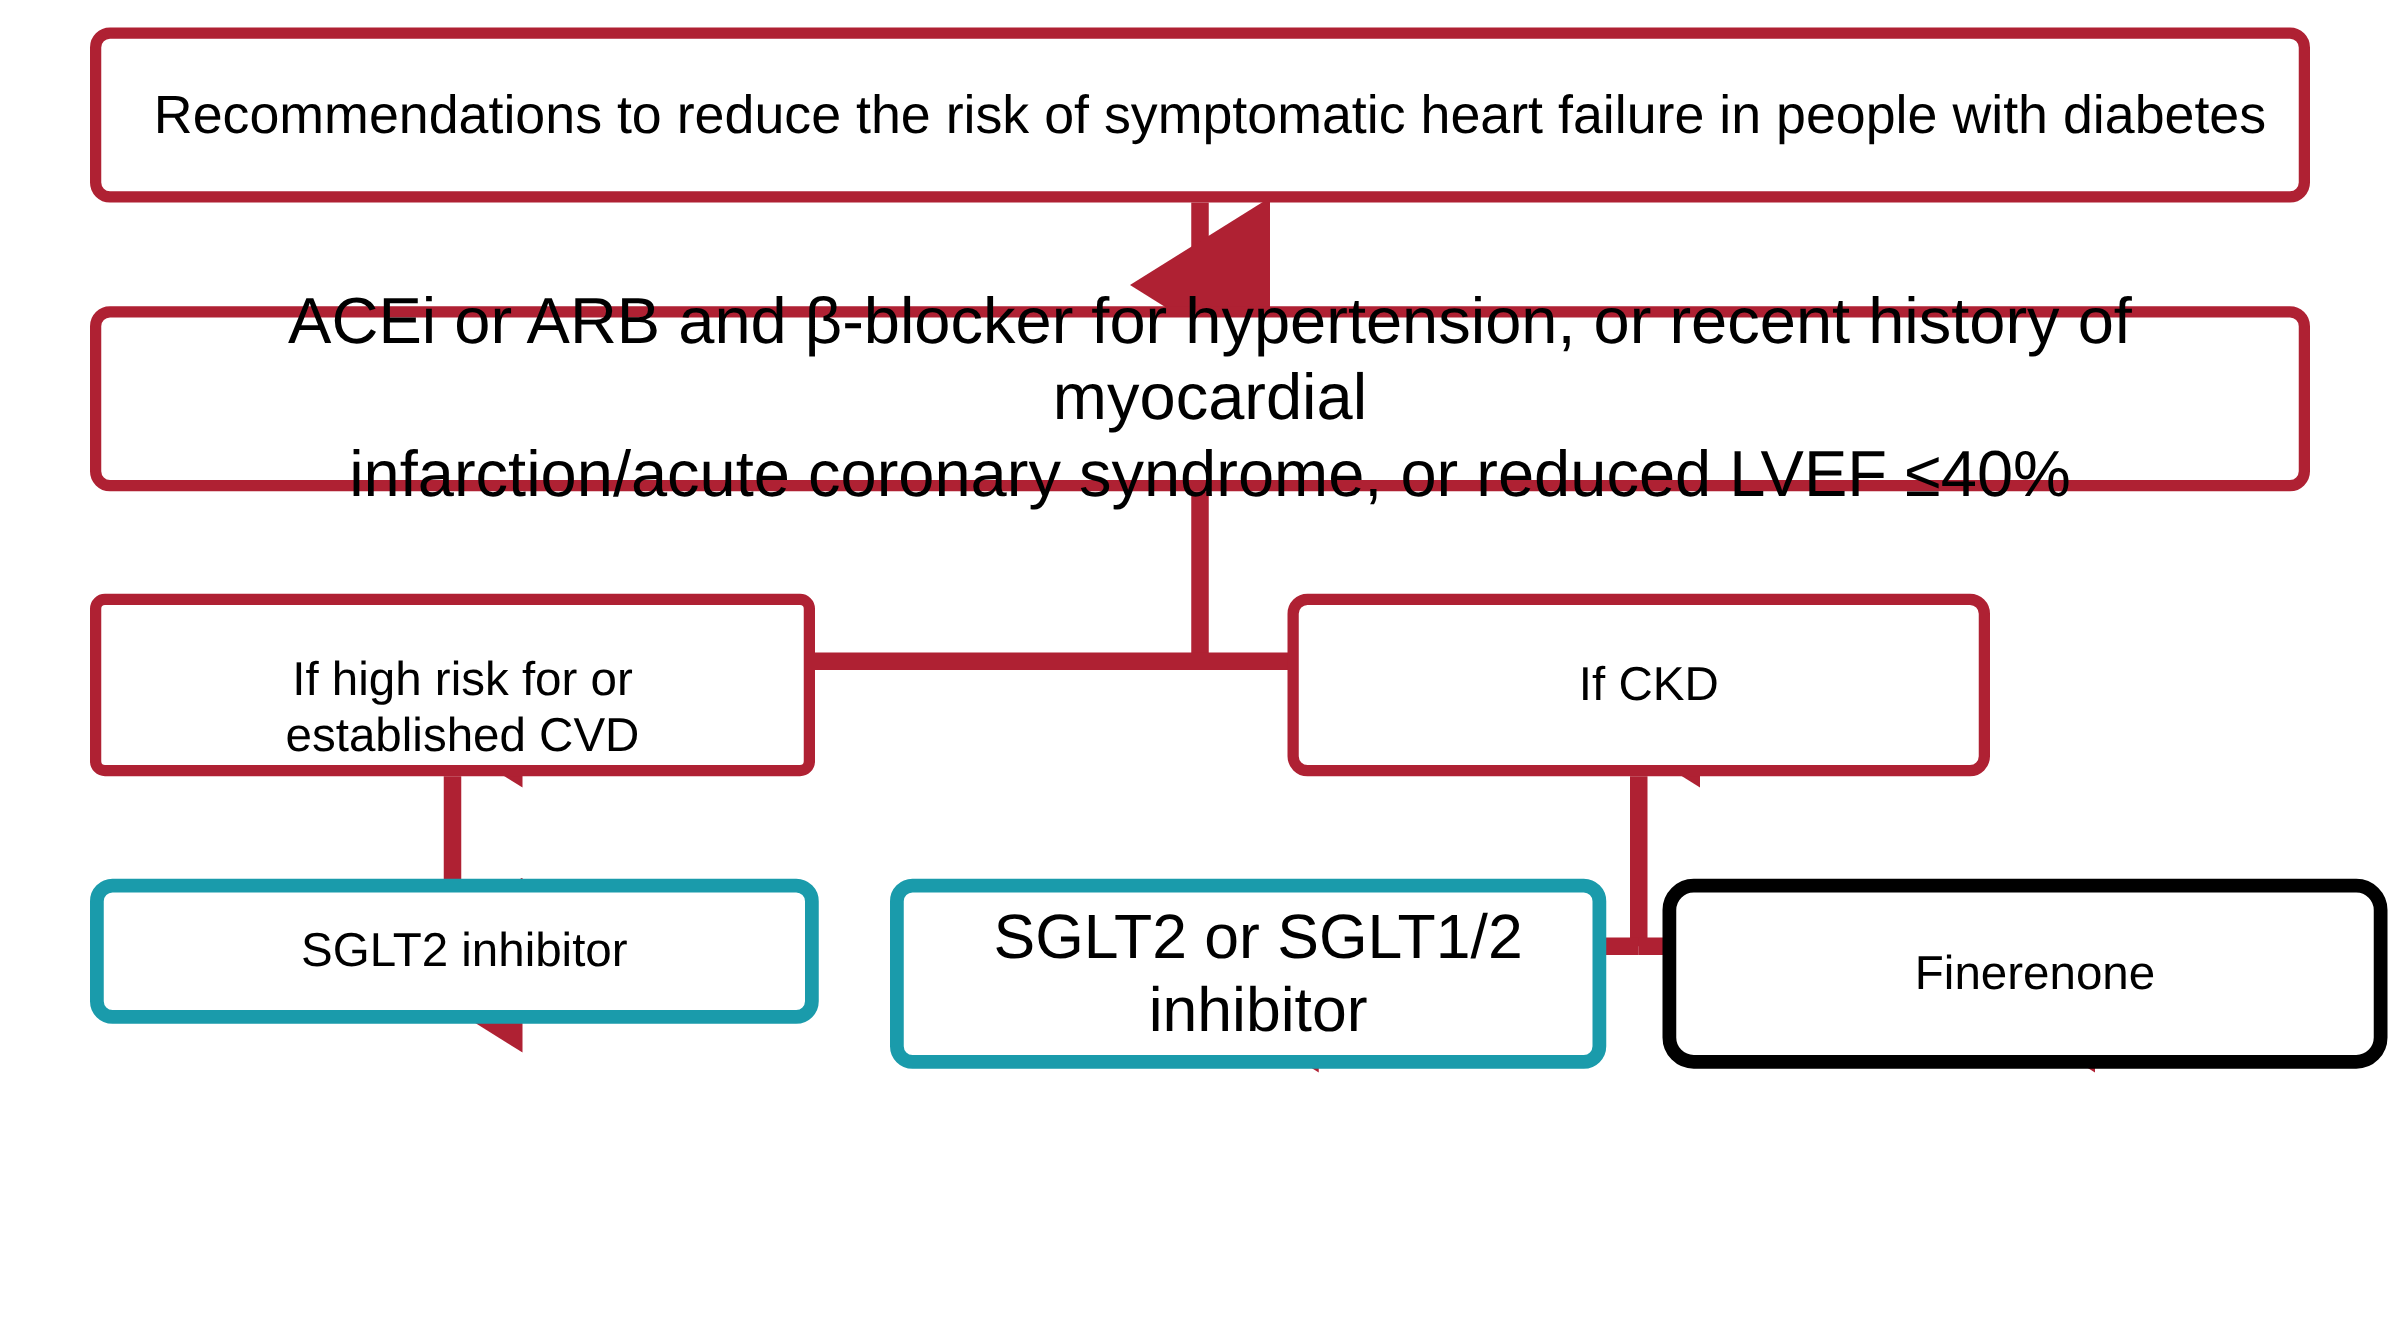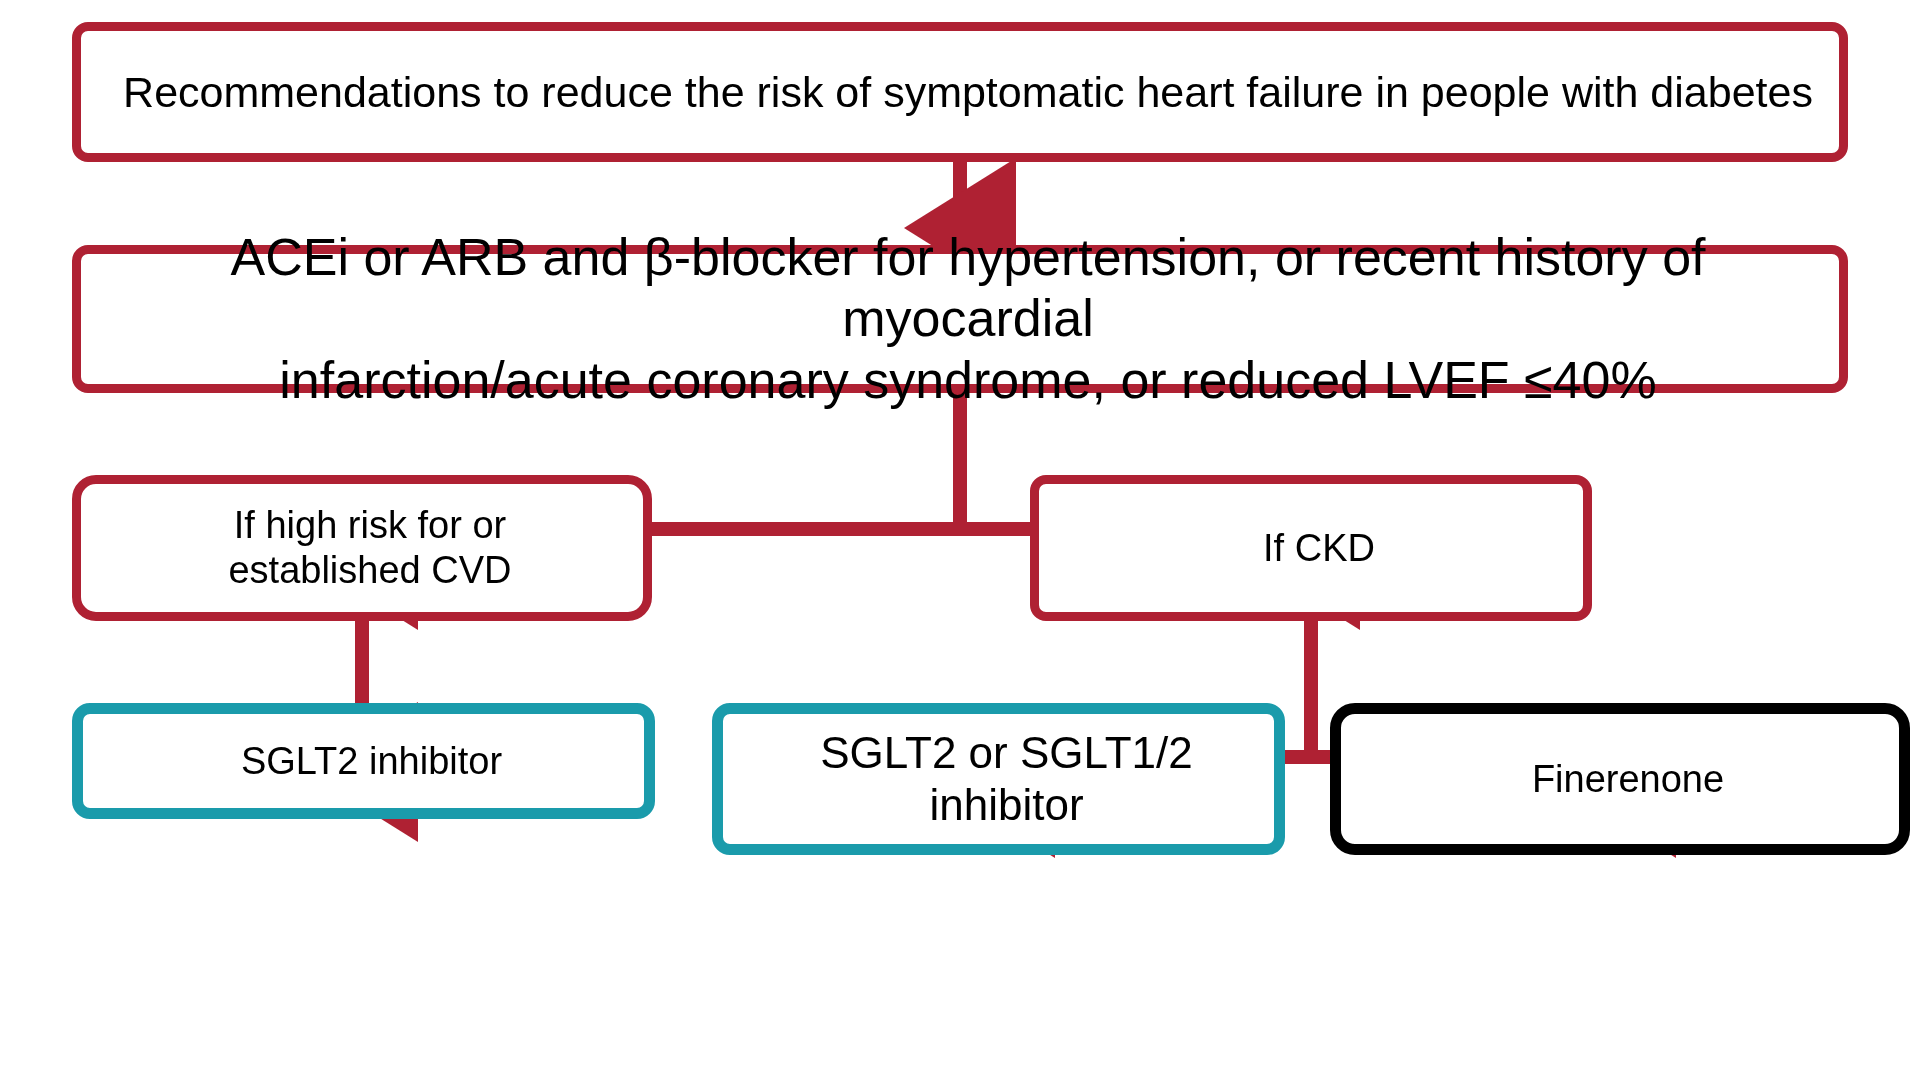--- a/index.html
+++ b/index.html
@@ -58,21 +58,22 @@
     width: 1776px; height: 148px;
     border: 9px solid #AF2133;
     border-radius: 16px;
   }
   #node-therapy .node-label { font-size: 52px; }
   
   #node-cvd {
     left: 72px;  top: 475px;
     width: 580px; height: 146px;
     border: 9px solid #AF2133;
-    border-radius: 24px;
+    border-radius: 12px;
+    align-items: flex-end;
   }
   #node-cvd .node-label { font-size: 38px; }
   #node-ckd {
     left: 1030px; top: 475px;
     width: 562px; height: 146px;
     border: 9px solid #AF2133;
     border-radius: 16px;
   }
   #node-ckd .node-label { font-size: 38px; }
   
@@ -82,21 +83,21 @@
     border: 11px solid #1A9BAB;
     border-radius: 18px;
   }
   #node-sglt2 .node-label { font-size: 38px; }
   #node-sglt12 {
     left: 712px; top: 703px;
     width: 573px; height: 152px;
     border: 11px solid #1A9BAB;
     border-radius: 18px;
   }
-  #node-sglt12 .node-label { font-size: 44px; }
+  #node-sglt12 .node-label { font-size: 50px; }
   #node-finerenone {
     left: 1330px; top: 703px;
     width: 580px; height: 152px;
     border: 11px solid #000000;
     border-radius: 25px;
   }
   #node-finerenone .node-label { font-size: 38px; }
 </style>
 </head>
 <body>

